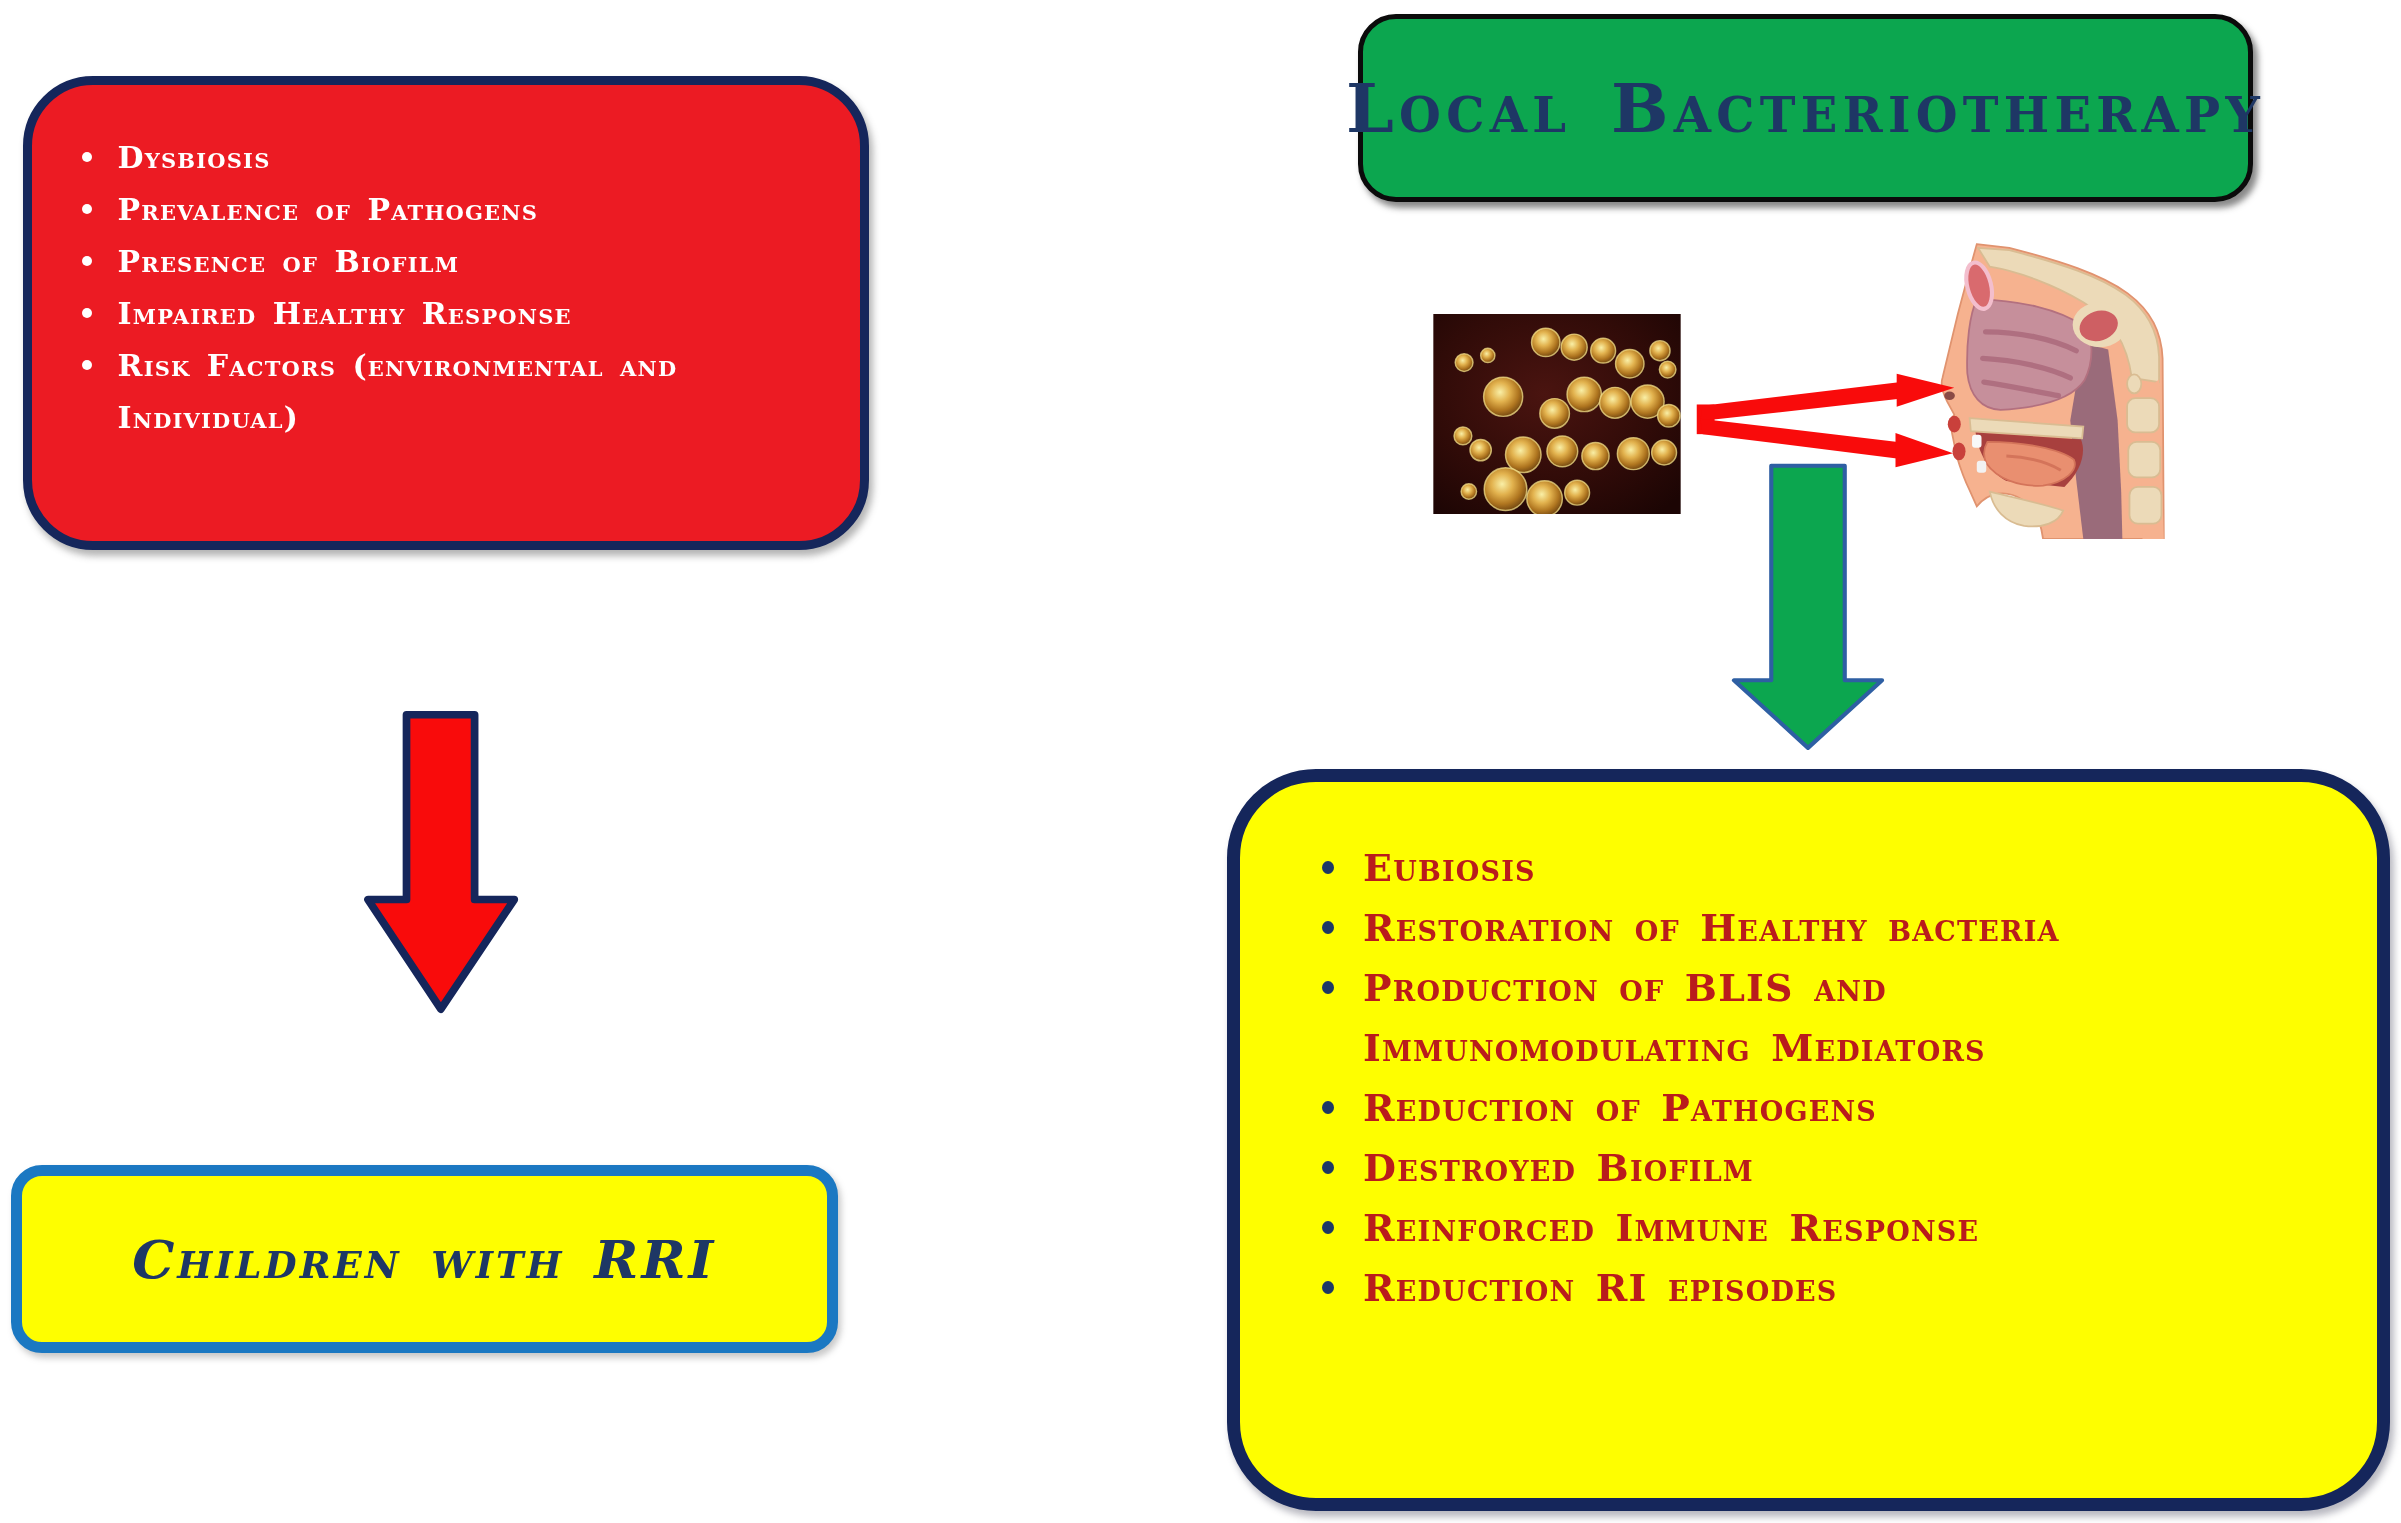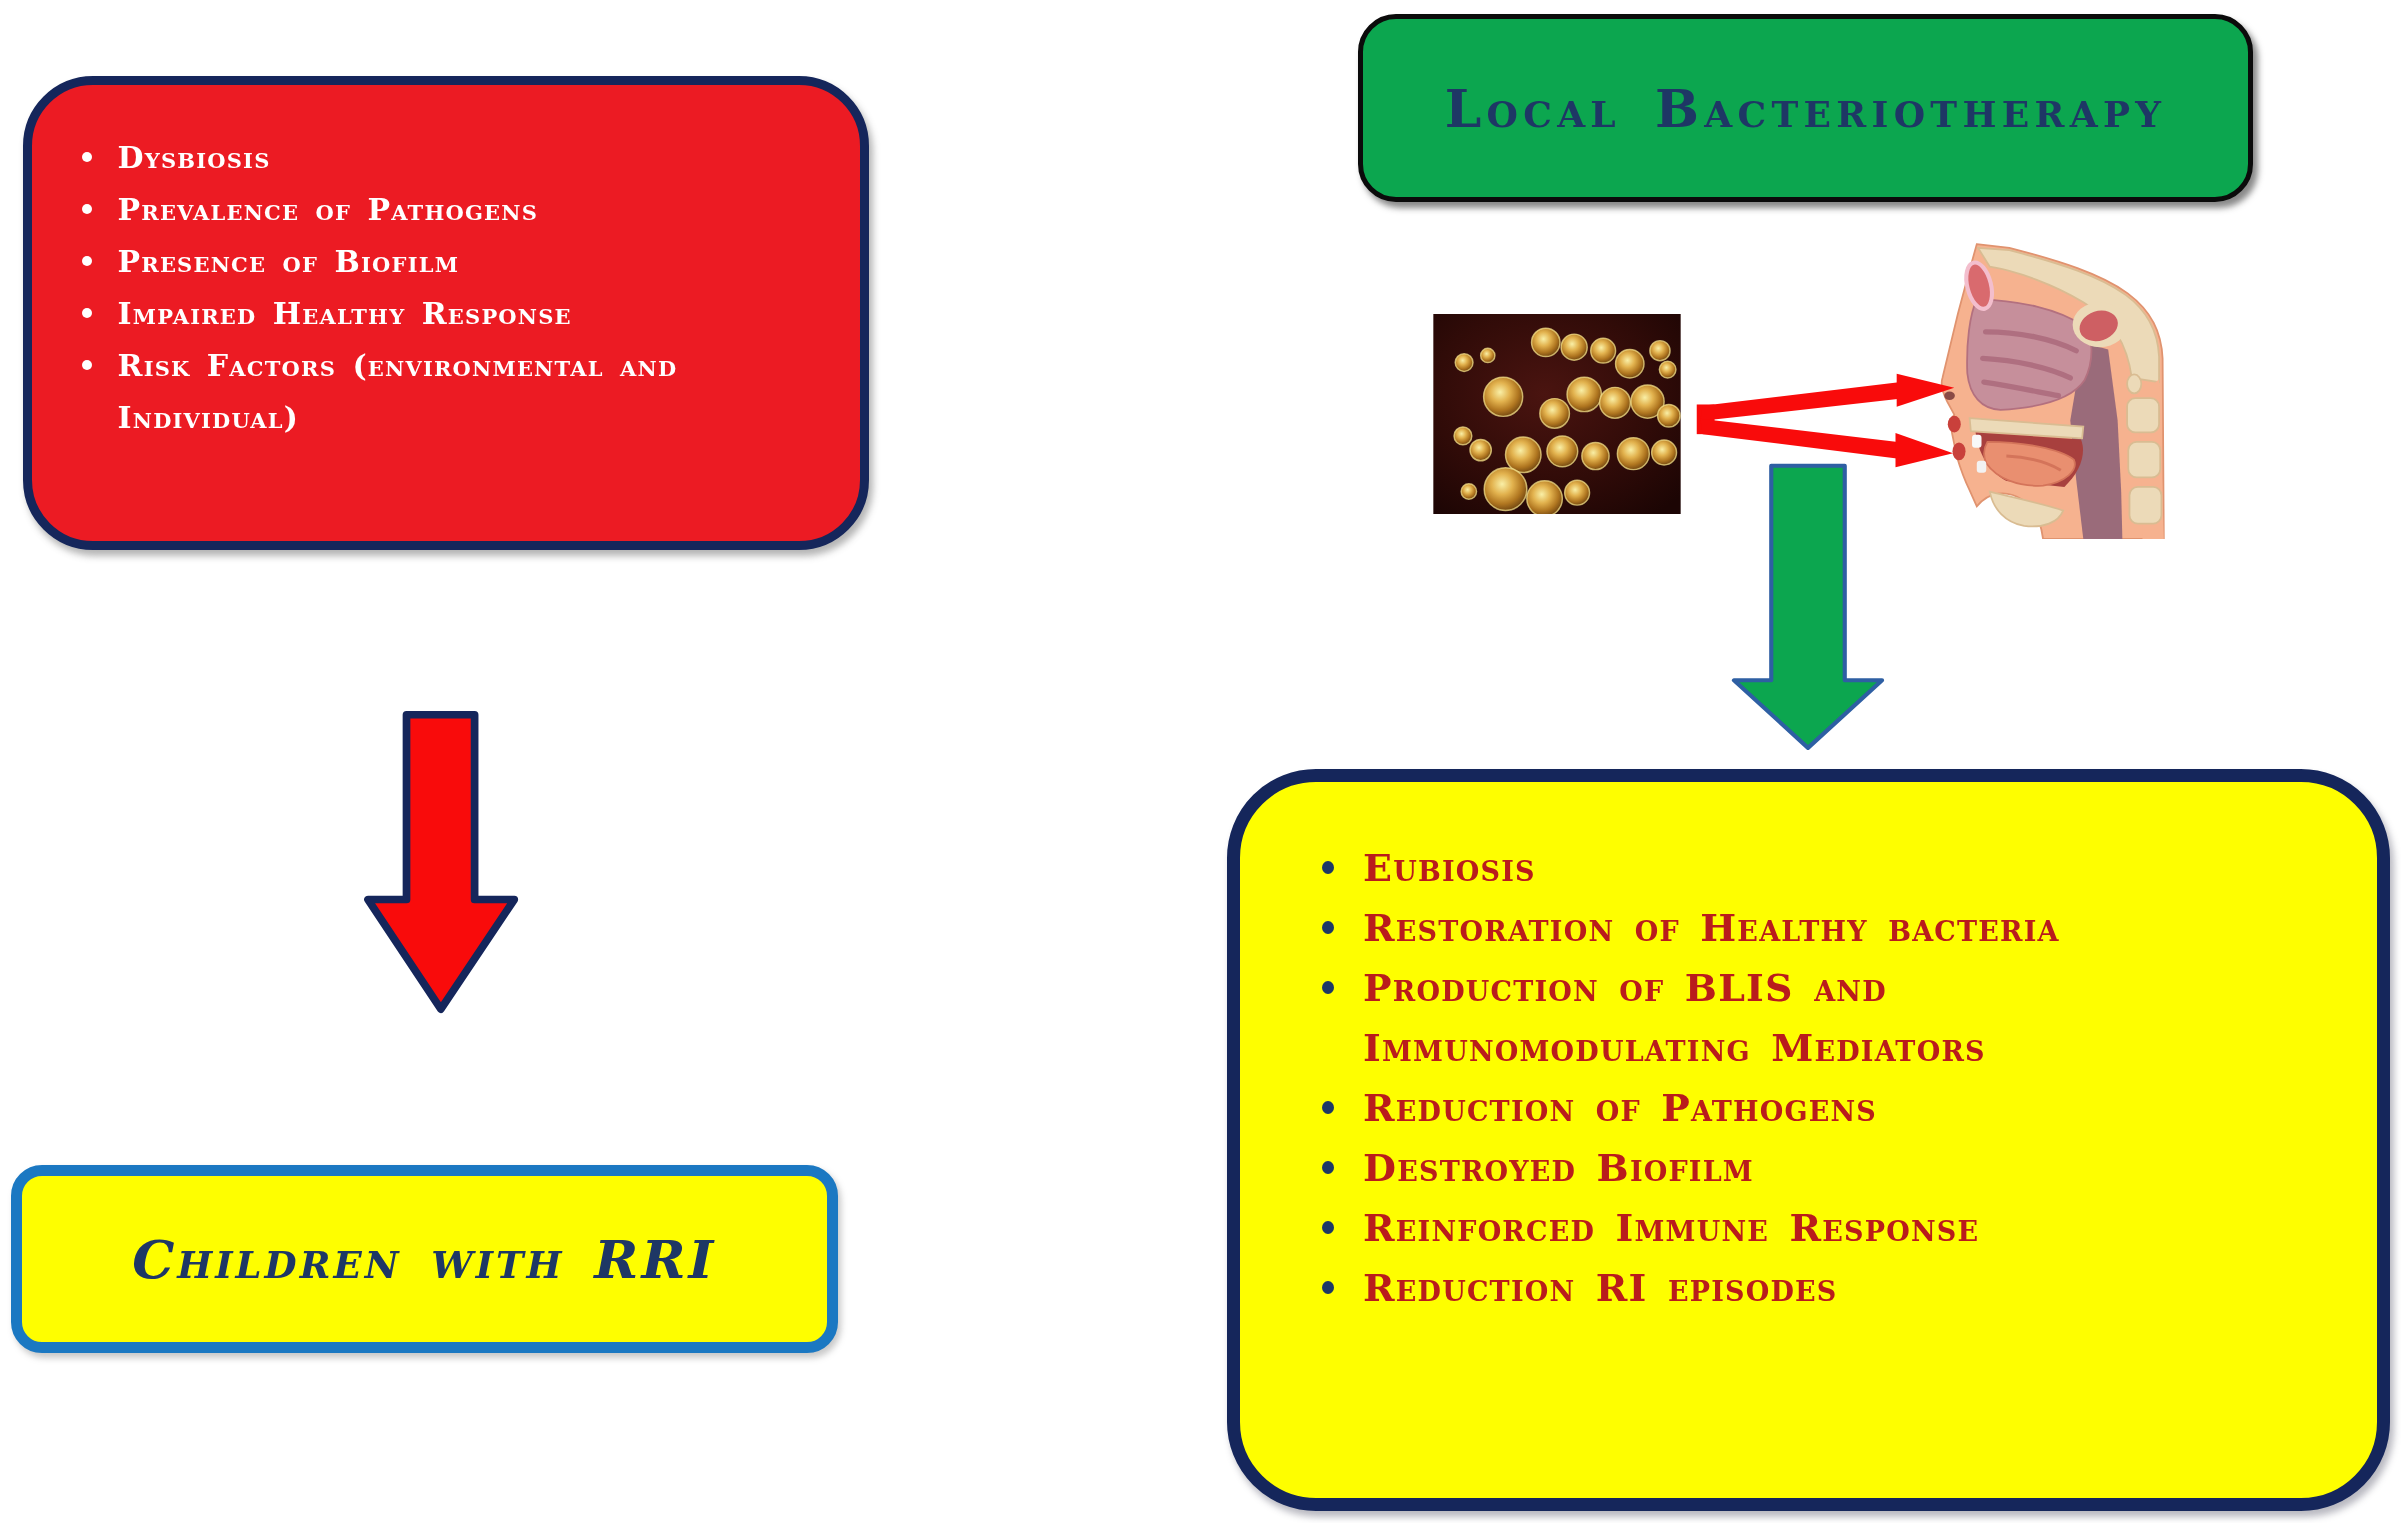--- a/index.html
+++ b/index.html
@@ -28,21 +28,21 @@
   }
   #benefits-box{
     left:1227px;top:769px;width:1163px;height:742px;
     background:#FEFE00;border:13.6px solid #15265B;border-radius:89px;
     box-shadow:3.6px 6px 7.1px rgba(80,80,100,.4);
   }
   
   .title{
     font-weight:bold;font-variant:small-caps;color:#1E3765;white-space:nowrap;
   }
-  #therapy-title{font-size:52px;letter-spacing:5.3px;word-spacing:10.7px;}
+  #therapy-title{font-size:68px;letter-spacing:5.3px;word-spacing:10.7px;}
   #children-title{font-size:53px;letter-spacing:3px;word-spacing:8.3px;}
   
   ul.blist{list-style:none;margin:0;padding:0;position:absolute;}
   ul.blist li{
     position:relative;font-weight:bold;font-variant:small-caps;
   }
   #risk-list{left:43px;top:47px;width:629px;}
   #risk-list li{
     color:#FFFFFF;font-size:30px;line-height:52px;
     letter-spacing:1.2px;word-spacing:4.7px;padding-left:43px;

